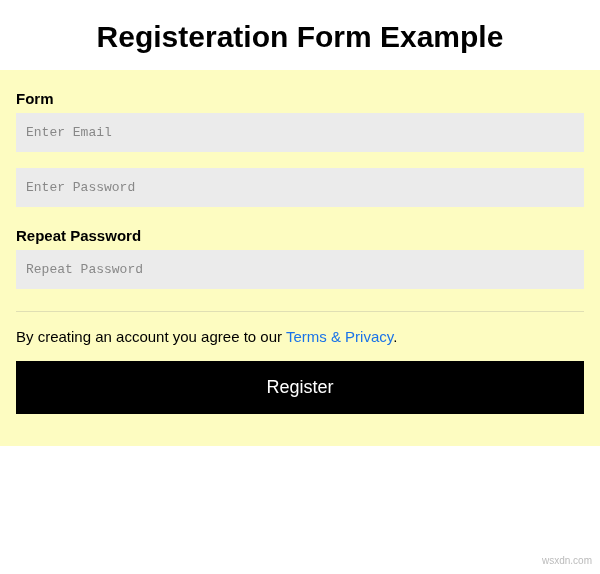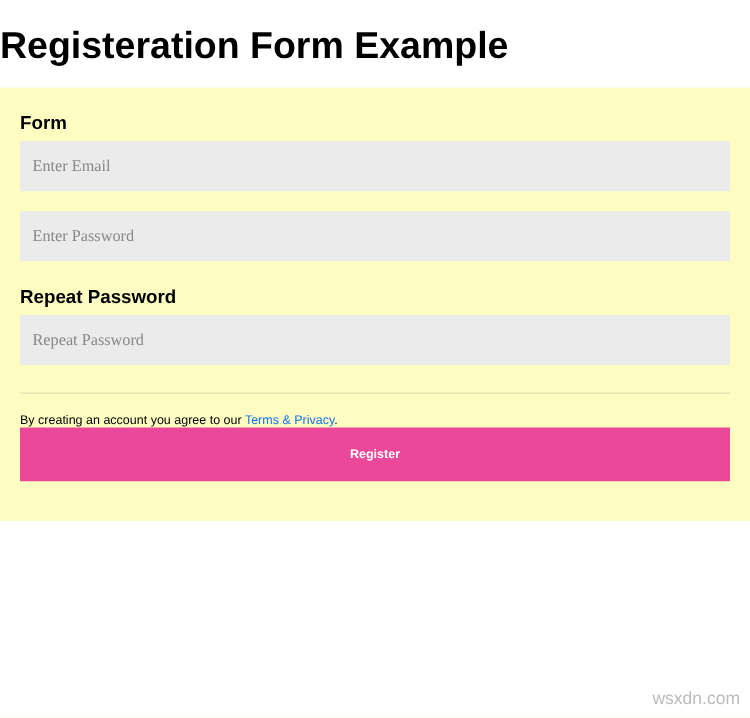--- a/index.html
+++ b/index.html
@@ -7,21 +7,21 @@
       margin: 0;
       padding: 0;
     }
     body {
       font-family: Arial, Helvetica, sans-serif;
       background: #ffffff;
       width: 600px;
       margin: 0 auto;
     }
     .page-title {
-      text-align: left;
+      text-align: center;
       font-size: 30px;
       font-weight: bold;
       color: #000;
       padding: 20px 0 16px 0;
     }
     .form-container {
       background: #fdfcc1;
       padding: 16px;
     }
     .field-label {
@@ -33,66 +33,67 @@
       margin-top: 4px;
     }
     .text-input {
       width: 100%;
       background: #ebebeb;
       border: none;
       padding: 12px 10px;
       font-size: 13px;
       color: #777;
       margin-bottom: 16px;
-      font-family: Liberation Serif, serif;
+      font-family: Liberation Mono, monospace;
     }
     .text-input::placeholder {
       color: #888;
     }
     .divider {
       border: none;
       border-top: 1px solid #e0dfb4;
       margin: 6px 0 16px 0;
     }
     .agree-text {
-      font-size: 10px;
+      font-size: 15px;
       color: #000;
+      margin-bottom: 16px;
     }
     .agree-text a {
       color: #1a73e8;
       text-decoration: none;
     }
     .register-btn {
       width: 100%;
-      background: #ec4899;
+      background: #000000;
       color: #fff;
       border: none;
       padding: 16px 0;
-      font-size: 10px;
-      font-weight: bold;
+      font-size: 18px;
+      font-weight: normal;
       cursor: pointer;
       margin-bottom: 16px;
     }
     .signin-bar {
       background: #ebebeb;
       text-align: center;
       padding: 5px 0;
       font-size: 15px;
       color: #000;
       margin: 0 2px;
     }
     .signin-bar a {
       color: #1a73e8;
       text-decoration: none;
     }
     .watermark {
       position: fixed;
       bottom: 8px;
       right: 8px;
-      font-size: 14px;
+      font-size: 10px;
       color: #bbb;
       font-family: Arial, sans-serif;
     }
   </style>
 </head>
 <body>
 
 <h1 class="page-title">Registeration Form Example</h1>
 
 <div class="form-container">

